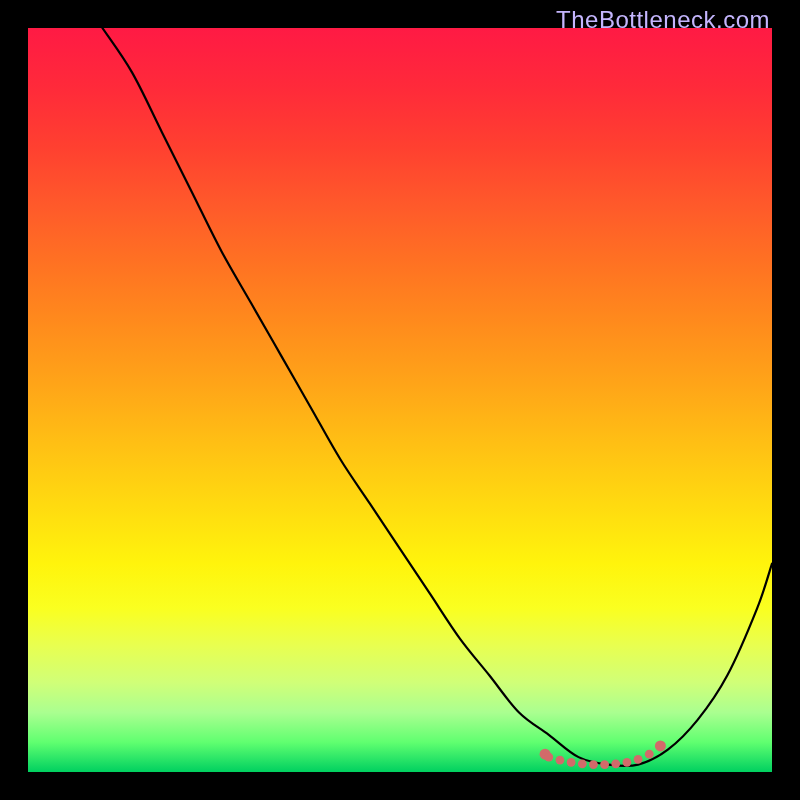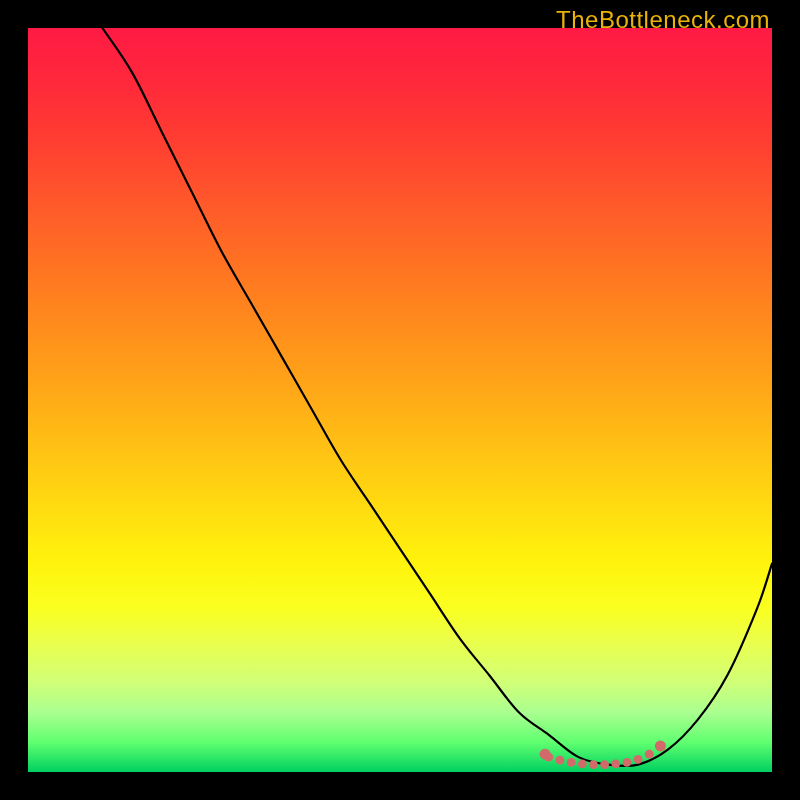--- a/index.html
+++ b/index.html
@@ -51,21 +51,21 @@
     left: 0;
     top: 0;
     width: 744px;
     height: 744px;
     pointer-events: none;
   }
   .watermark {
     position: absolute;
     top: 6px;
     right: 30px;
-    color: #eab308;
+    color: #c4b5fd;
     font-size: 24px;
     font-weight: 500;
     letter-spacing: 0.5px;
   }
 </style>
 </head>
 <body>
 
 <div class="watermark">TheBottleneck.com</div>
 

